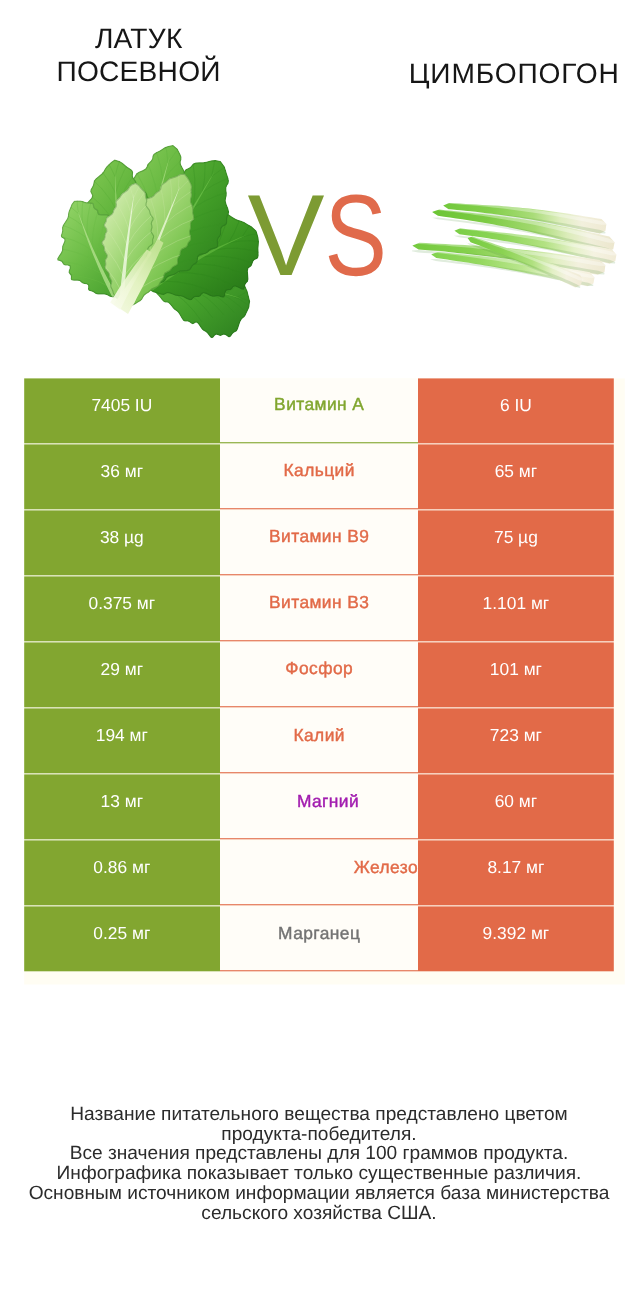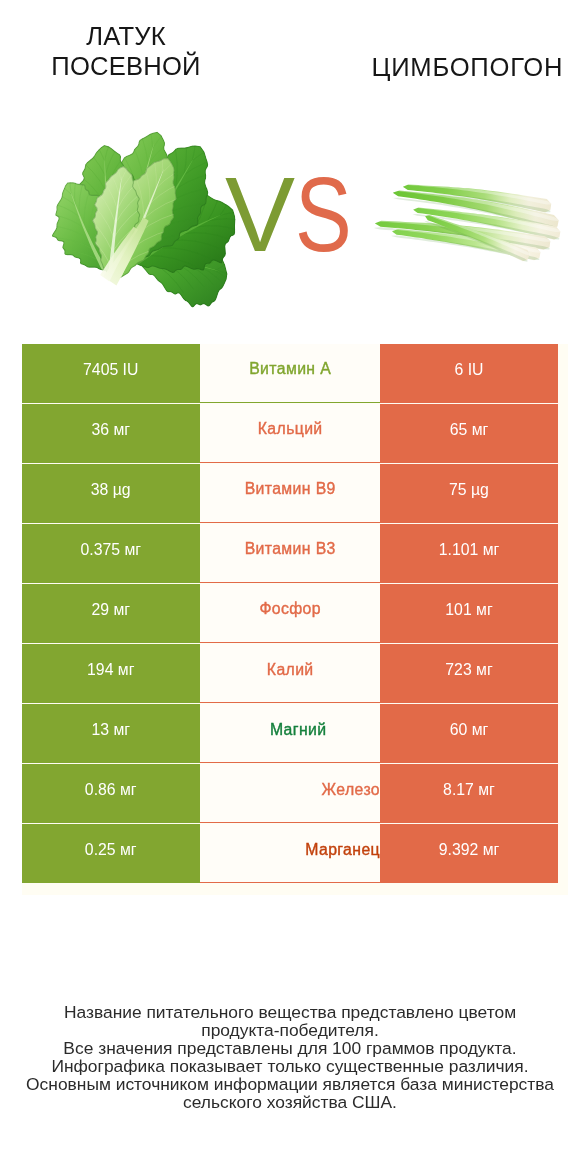--- a/index.html
+++ b/index.html
@@ -314,35 +314,35 @@
       </div>
       <div class="row">
         <div class="cell c-left g">194 мг</div>
         <div class="cell c-mid" style="color: rgb(226, 106, 72); border-bottom: 1px solid rgb(226, 106, 72);">
           <span>Калий</span>
         </div>
         <div class="cell c-right o">723 мг</div>
       </div>
       <div class="row">
         <div class="cell c-left g">13 мг</div>
-        <div class="cell c-mid" style="color: #15803d; border-bottom: 1px solid rgb(226, 106, 72); padding-left: 16px;">
+        <div class="cell c-mid" style="color: #a21caf; border-bottom: 1px solid rgb(226, 106, 72); padding-left: 16px;">
           <span>Магний</span>
         </div>
         <div class="cell c-right o">60 мг</div>
       </div>
       <div class="row">
         <div class="cell c-left g">0.86 мг</div>
         <div class="cell c-mid" style="color: rgb(226, 106, 72); border-bottom: 1px solid rgb(226, 106, 72); justify-content: flex-end;">
           <span>Железо</span>
         </div>
         <div class="cell c-right o">8.17 мг</div>
       </div>
       <div class="row">
         <div class="cell c-left g">0.25 мг</div>
-        <div class="cell c-mid" style="color: #c2410c; border-bottom: 1px solid rgb(226, 106, 72); justify-content: flex-end;">
+        <div class="cell c-mid" style="color: #737373; border-bottom: 1px solid rgb(226, 106, 72);">
           <span>Марганец</span>
         </div>
         <div class="cell c-right o">9.392 мг</div>
       </div>
     </div>
   <div class="footer" id="footer">
       <div>Название питательного вещества представлено цветом</div>
       <div>продукта-победителя.</div>
       <div>Все значения представлены для 100 граммов продукта.</div>
       <div>Инфографика показывает только существенные различия.</div>

